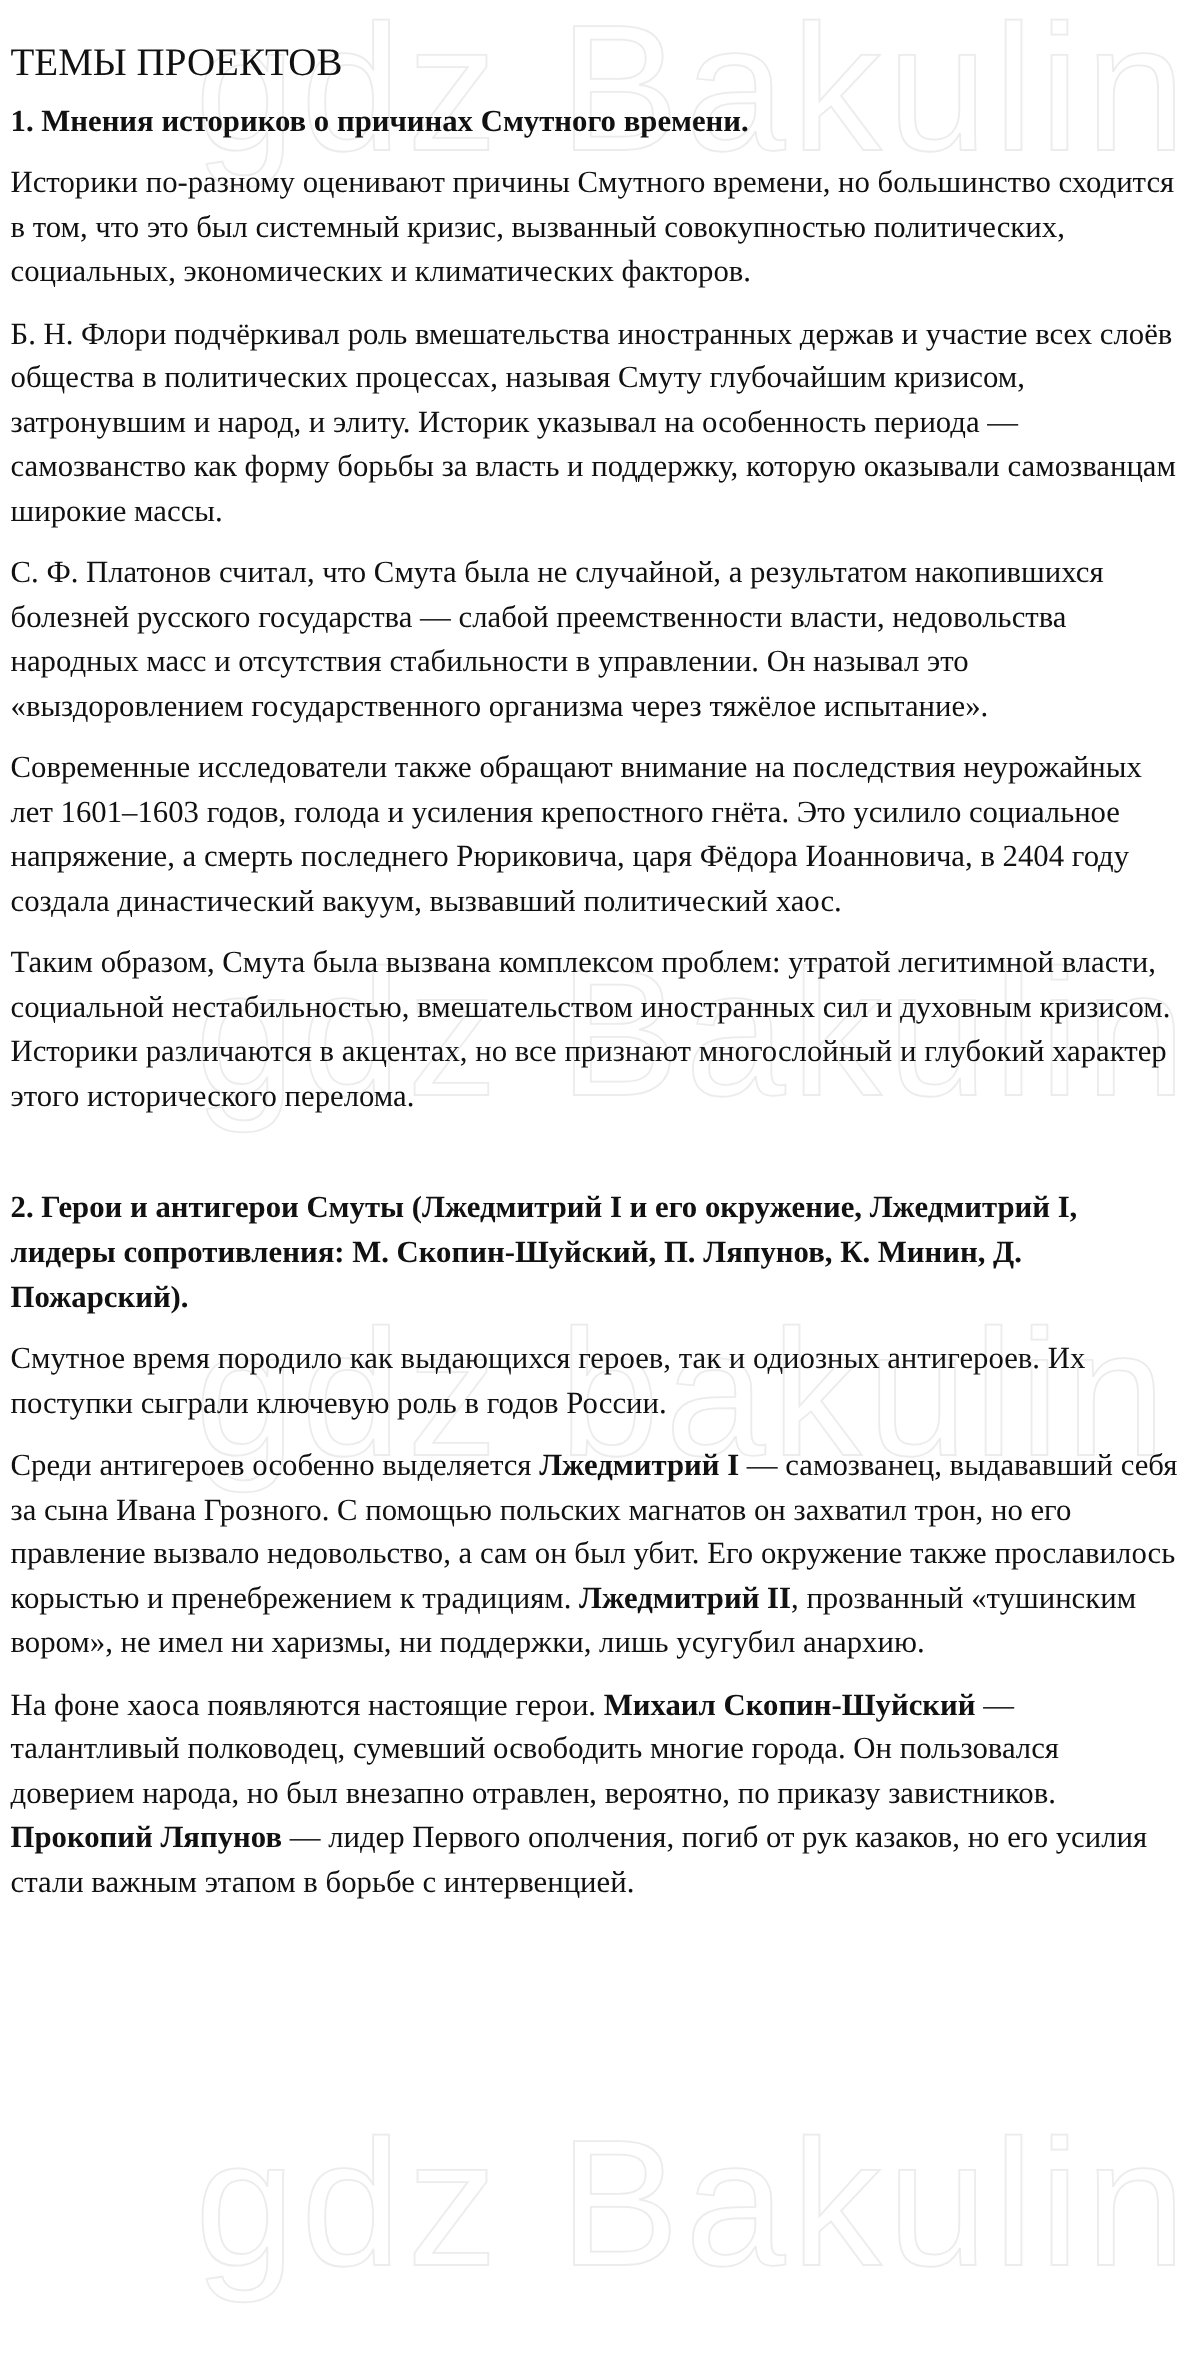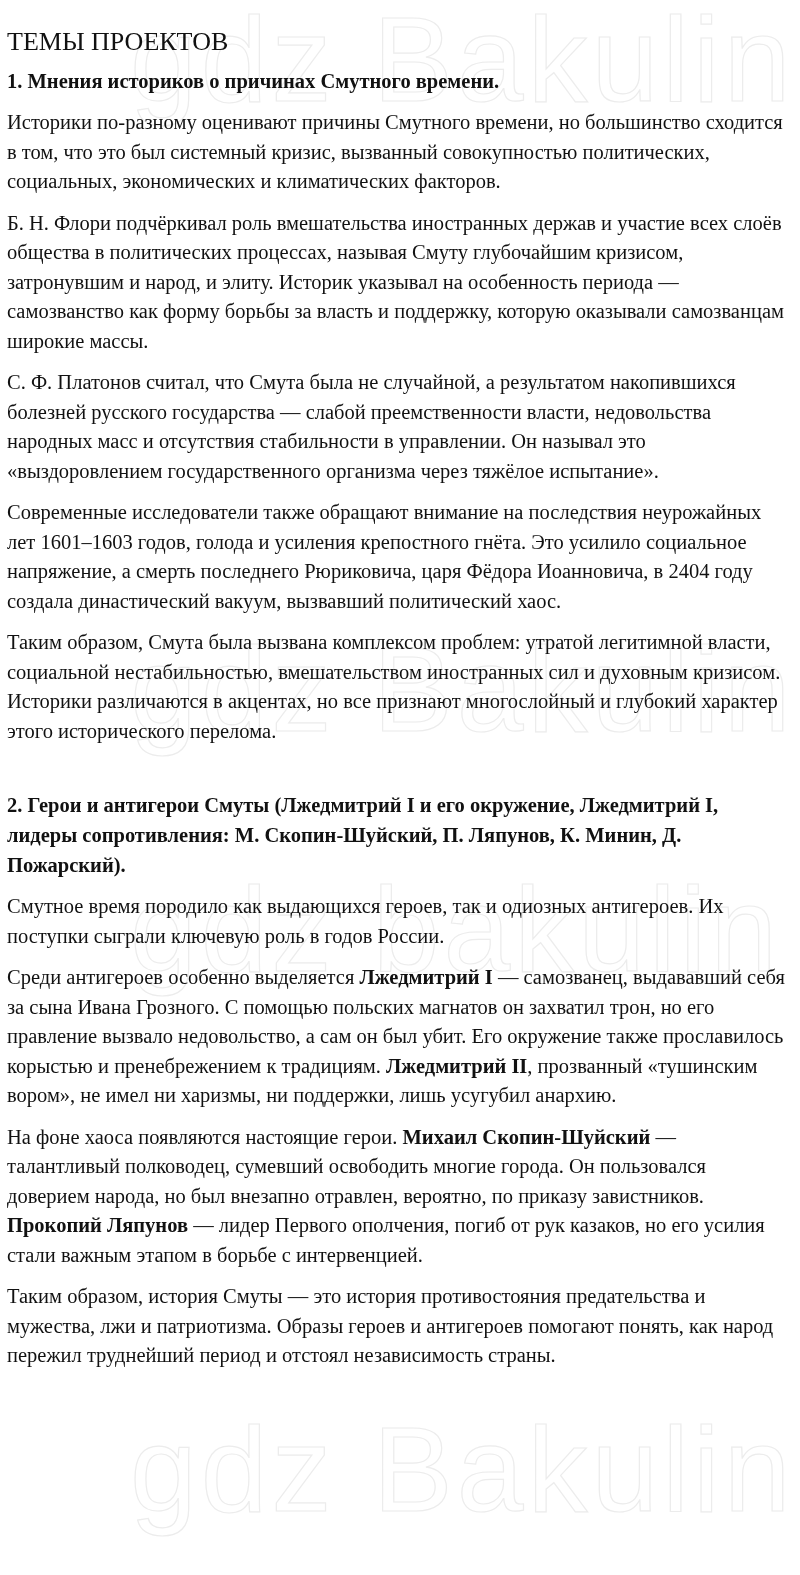--- a/index.html
+++ b/index.html
@@ -73,15 +73,14 @@
     <p>Таким образом, Смута была вызвана комплексом проблем: утратой легитимной власти, социальной нестабильностью, вмешательством иностранных сил и духовным кризисом. Историки различаются в акцентах, но все признают многослойный и глубокий характер этого исторического перелома.</p>
   </section>
 
   <div class="section-gap"></div>
 
   <section>
     <div class="topic-heading">2. Герои и антигерои Смуты (Лжедмитрий I и его окружение, Лжедмитрий I, лидеры сопротивления: М. Скопин-Шуйский, П. Ляпунов, К. Минин, Д. Пожарский).</div>
     <p>Смутное время породило как выдающихся героев, так и одиозных антигероев. Их поступки сыграли ключевую роль в годов России.</p>
     <p><span>Среди антигероев особенно выделяется </span><b>Лжедмитрий I</b><span> — самозванец, выдававший себя за сына Ивана Грозного. С помощью польских магнатов он захватил трон, но его правление вызвало недовольство, а сам он был убит. Его окружение также прославилось корыстью и пренебрежением к традициям. </span><b>Лжедмитрий II</b><span>, прозванный «тушинским вором», не имел ни харизмы, ни поддержки, лишь усугубил анархию.</span></p>
     <p><span>На фоне хаоса появляются настоящие герои. </span><b>Михаил Скопин-Шуйский</b><span> — талантливый полководец, сумевший освободить многие города. Он пользовался доверием народа, но был внезапно отравлен, вероятно, по приказу завистников. </span><b>Прокопий Ляпунов</b><span> — лидер Первого ополчения, погиб от рук казаков, но его усилия стали важным этапом в борьбе с интервенцией.</span></p>
-    <p>Таким образом, история Смуты — это история противостояния предательства и мужества, лжи и патриотизма. Образы героев и антигероев помогают понять, как народ пережил труднейший период и отстоял независимость страны.</p>
   </section>
 </div>
 
 </body></html>

